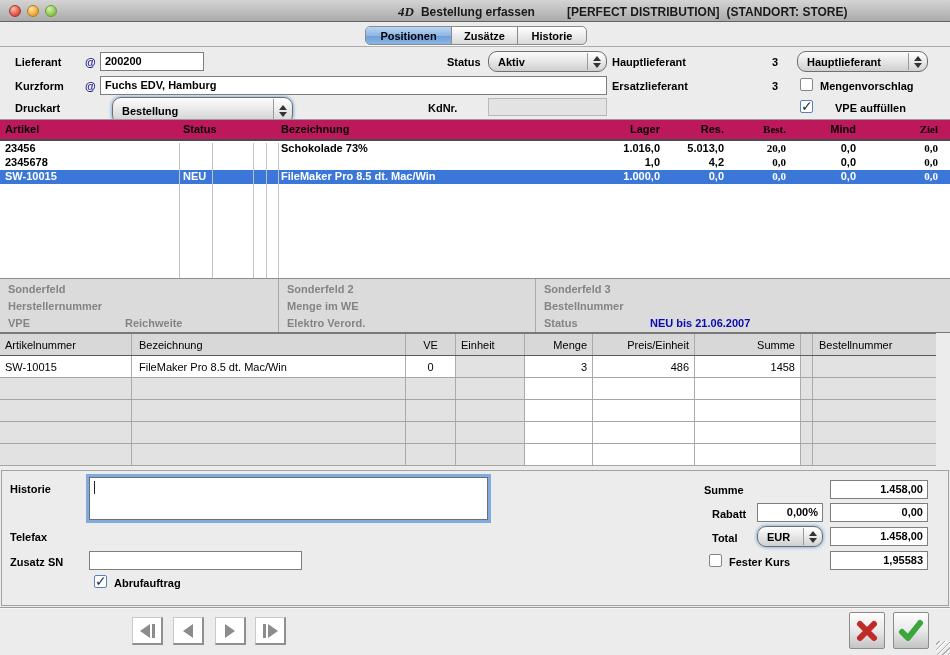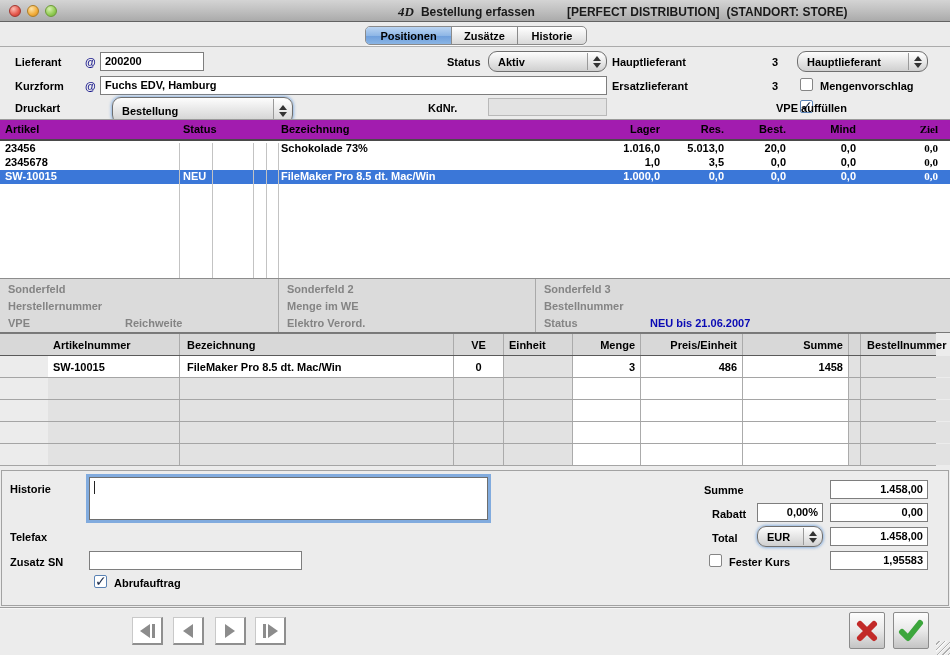--- a/index.html
+++ b/index.html
@@ -49,46 +49,46 @@
     background:linear-gradient(180deg,#FFFFFF,#D5D5D5); border-radius:0 8px 8px 0; }
   .tri-up { width:0; height:0; border-left:4px solid transparent; border-right:4px solid transparent; border-bottom:5px solid #333; }
   .tri-dn { width:0; height:0; border-left:4px solid transparent; border-right:4px solid transparent; border-top:5px solid #333; }
   .checkbox { position:absolute; width:13px; height:13px; background:#FFF; border:1px solid #858585; border-radius:2px; }
   .checkbox.checked { border-color:#5A82B4; }
   .checkbox.checked::after { content:"✓"; position:absolute; left:0px; top:-3px; font-size:14px; font-weight:bold; color:#1B2B4A; }
 
   
   #table1 { position:absolute; left:0; top:119px; width:950px; height:159px; background:#FFF;
     border-top:1px solid #9A9A9A; }
-  #t1-header { position:absolute; left:0; top:0; width:950px; height:21px; background:#a21caf;
+  #t1-header { position:absolute; left:0; top:0; width:950px; height:21px; background:#be185d;
     border-bottom:2px solid #4A4A4A; }
   #t1-header span, .t1row span { position:absolute; top:3px; font-weight:bold; white-space:nowrap; }
   .t1row { position:absolute; left:0; width:950px; height:14px; }
   .t1row span { top:0px; }
   .t1row.selected { background:#3B77D8; color:#FFF; }
   .t1col-artikel { left:5px; } .t1col-status { left:183px; } .t1col-bez { left:281px; }
-  .t1col-lager { right:290px; } .t1col-res { right:226px; } .t1col-best { right:164px; }
+  .t1col-lager { right:290px; } .t1col-res { right:226px; } .t1col-best { right:164px;font-family:Liberation Serif, serif; }
   .t1col-mind { right:94px; } .t1col-ziel { right:12px;font-family:Liberation Serif, serif; }
   .vline { position:absolute; top:23px; bottom:0; width:1px; background:#C3C3C3; }
 
   
   #infopanel { position:absolute; left:0; top:278px; width:950px; height:55px;
     background:#DBDBDB; border-top:1px solid #8D8D8D; border-bottom:1px solid #787878;
     color:#848484; font-weight:bold; }
   #infopanel .row1 { top:4px; } #infopanel .row2 { top:21px; } #infopanel .row3 { top:38px; }
   #infopanel span { position:absolute; white-space:nowrap; }
   .ip-div { position:absolute; top:0; bottom:0; width:1px; background:#A9A9A9; }
   #status-value { color:#0A0AB4; }
 
   
   #table2 { position:absolute; left:0; top:333px; width:950px; height:137px; background:#ECECEC; }
   .t2row { position:relative; width:936px; height:22px; border-bottom:1px solid #A5A5A5; }
   #t2-header { height:23px; background:#D8D8D8; border-top:1px solid #7A7A7A; border-bottom:1px solid #5A5A5A; }
-  .t2cell { position:absolute; top:0; bottom:0; border-left:1px solid #ABABAB; font-weight:bold;
-    display:flex; align-items:center; white-space:nowrap; overflow:hidden;margin-left:48px; }
+  .t2cell { position:absolute; top:0; bottom:0; border-left:1px solid #ABABAB; font-weight:normal;
+    display:flex; align-items:center; white-space:nowrap; overflow:hidden; }
   .t2cell.first { border-left:none; }
   .c1 { left:0; width:131px; padding-left:5px; }
   .c2 { left:131px; width:274px; padding-left:7px; }
   .c3 { left:405px; width:50px; justify-content:center; }
   .c4 { left:455px; width:69px; padding-left:5px; }
   .c5 { left:524px; width:68px; justify-content:flex-end; padding-right:5px; }
   .c6 { left:592px; width:102px; justify-content:flex-end; padding-right:5px; }
   .c7 { left:694px; width:106px; justify-content:flex-end; padding-right:5px; }
   .c8 { left:800px; width:12px; }
   .c9 { left:812px; width:124px; padding-left:6px; }
@@ -179,21 +179,21 @@
   <div class="popup halo" style="left:112px; top:97px; width:181px; height:27px">
     <span>Bestellung</span>
     <span class="stepper">
         <i class="tri-up"></i>
         <i class="tri-dn"></i>
       </span>
   </div>
   <span class="lbl" style="left:428px; top:102px">KdNr.</span>
   <div class="tfield ro" style="left:488px; top:98px; width:119px; height:18px"></div>
   <div class="checkbox checked" style="left:800px; top:100px"></div>
-  <span class="lbl" style="left:776px; top:102px">VPE auffüllen</span>
+  <span class="lbl" style="left:835px; top:102px">VPE auffüllen</span>
 </div>
 
 <div id="table1">
   <div id="t1-header">
     <span class="t1col-artikel">Artikel</span>
     <span class="t1col-status">Status</span>
     <span class="t1col-bez">Bezeichnung</span>
     <span class="t1col-lager">Lager</span>
     <span class="t1col-res">Res.</span>
     <span class="t1col-best">Best.</span>
@@ -206,21 +206,21 @@
     <span class="t1col-bez">Schokolade 73%</span>
     <span class="t1col-lager">1.016,0</span>
     <span class="t1col-res">5.013,0</span>
     <span class="t1col-best">20,0</span>
     <span class="t1col-mind">0,0</span>
     <span class="t1col-ziel">0,0</span>
   </div>
   <div class="t1row" style="top:36px">
     <span class="t1col-artikel">2345678</span>
     <span class="t1col-lager">1,0</span>
-    <span class="t1col-res">3,5</span>
+    <span class="t1col-res">4,2</span>
     <span class="t1col-best">0,0</span>
     <span class="t1col-mind">0,0</span>
     <span class="t1col-ziel">0,0</span>
   </div>
   <div class="t1row selected" style="top:50px">
     <span class="t1col-artikel">SW-10015</span>
     <span class="t1col-status">NEU</span>
     <span class="t1col-bez">FileMaker Pro 8.5 dt. Mac/Win</span>
     <span class="t1col-lager">1.000,0</span>
     <span class="t1col-res">0,0</span>

